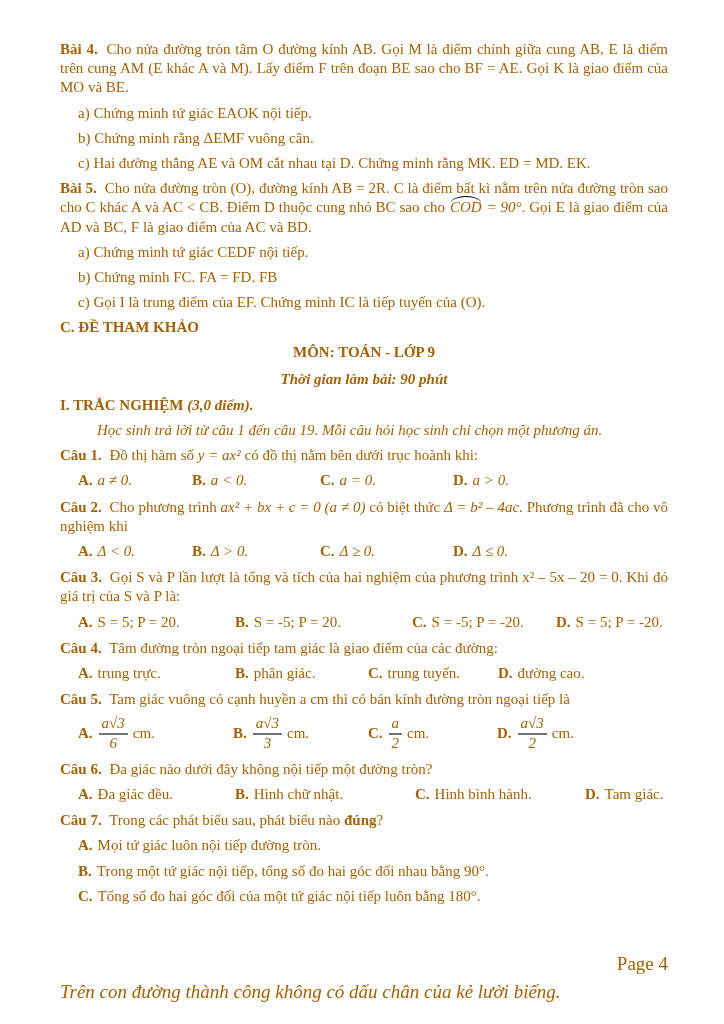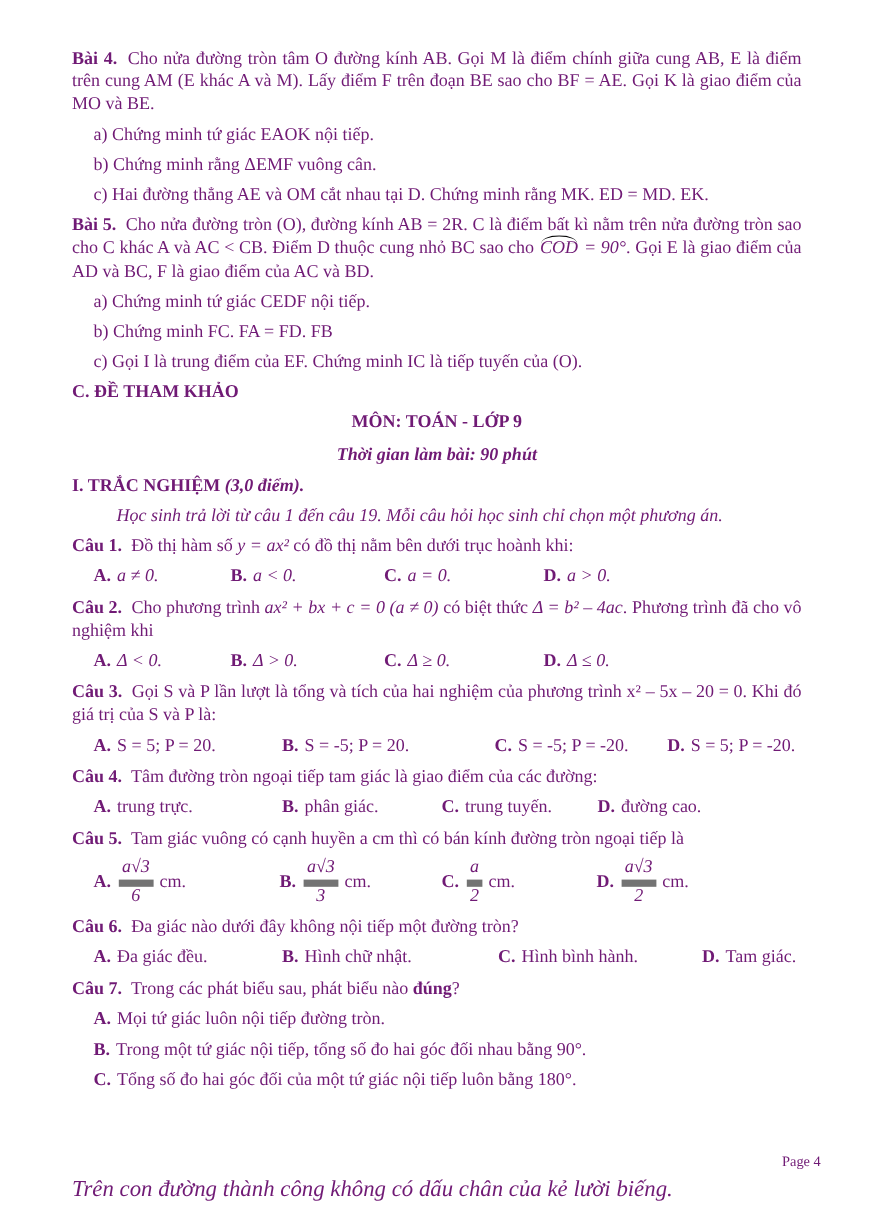--- a/index.html
+++ b/index.html
@@ -1,21 +1,21 @@
 <!DOCTYPE html>
 <html><head>
 <meta charset="utf-8">
 <style>
   html,body{margin:0;padding:0;background:#ffffff;}
   .page{
     position:relative;
     width:724px;height:1024px;
     box-sizing:border-box;
     background:#ffffff;
-    color:#701a75;
+    color:#a16207;
     font-family:"Liberation Serif","DejaVu Serif",serif;
     font-size:15px;
     line-height:1.28;
     padding:40px 56px 0 60px;
     overflow:hidden;
   }
   p{margin:0 0 6px 0;text-align:justify;}
   .sub{padding-left:18px;}
   .bold{font-weight:bold;}
   .m{font-style:italic;}
@@ -37,28 +37,28 @@
   .options.med .opt:nth-child(2){min-width:133px;}
   .options.med .opt:nth-child(3){min-width:130px;}
   .options.fr .opt:nth-child(1){min-width:155px;}
   .options.fr .opt:nth-child(2){min-width:135px;}
   .options.fr .opt:nth-child(3){min-width:129px;}
   .options.wide2 .opt:nth-child(1){min-width:157px;}
   .options.wide2 .opt:nth-child(2){min-width:180px;}
   .options.wide2 .opt:nth-child(3){min-width:170px;}
   
   .frac{display:inline-flex;flex-direction:column;text-align:center;font-style:italic;line-height:1.05;vertical-align:middle;margin:1px 1px;}
-  .frac .num{border-bottom:6px solid #737373;padding:0 3px 1px 3px;}
+  .frac .num{border-bottom:2px solid #737373;padding:0 3px 1px 3px;}
   .frac .den{padding-top:1px;}
   .suffix{margin-left:4px;}
   
   .ang{font-style:italic;position:relative;display:inline-block;padding:0 1px;}
   .ang::before{content:"";position:absolute;left:2px;right:2px;top:-2px;height:6px;
     border-top:1.2px solid #000;border-radius:50% / 100% 100% 0 0;}
-  .pagenum{position:absolute;right:40px;bottom:48px;font-size:12px;}
+  .pagenum{position:absolute;right:56px;bottom:48px;font-size:19px;}
   .quote{position:absolute;left:60px;bottom:20px;font-style:italic;font-size:19px;}
 </style>
 </head>
 <body>
 
 <div class="page">
 
   <p><b class="lbl">Bài 4.</b><span> Cho nửa đường tròn tâm O đường kính AB. Gọi M là điểm chính giữa cung AB, E là điểm trên cung AM (E khác A và M). Lấy điểm F trên đoạn BE sao cho BF = AE. Gọi K là giao điểm của MO và BE.</span></p>
   <p class="sub">a) Chứng minh tứ giác EAOK nội tiếp.</p>
   <p class="sub">b) Chứng minh rằng ΔEMF vuông cân.</p>

